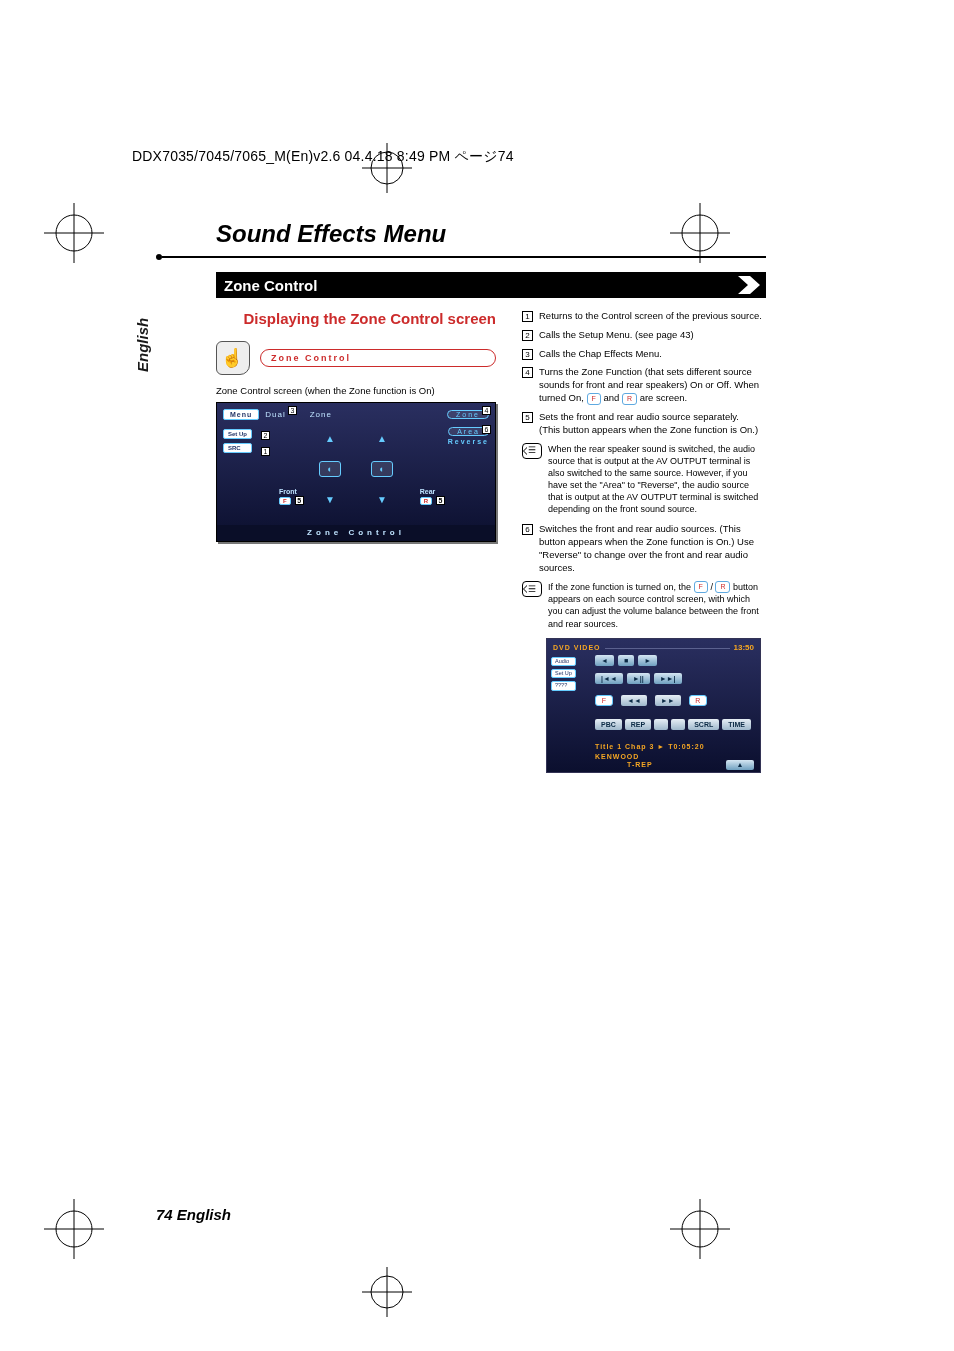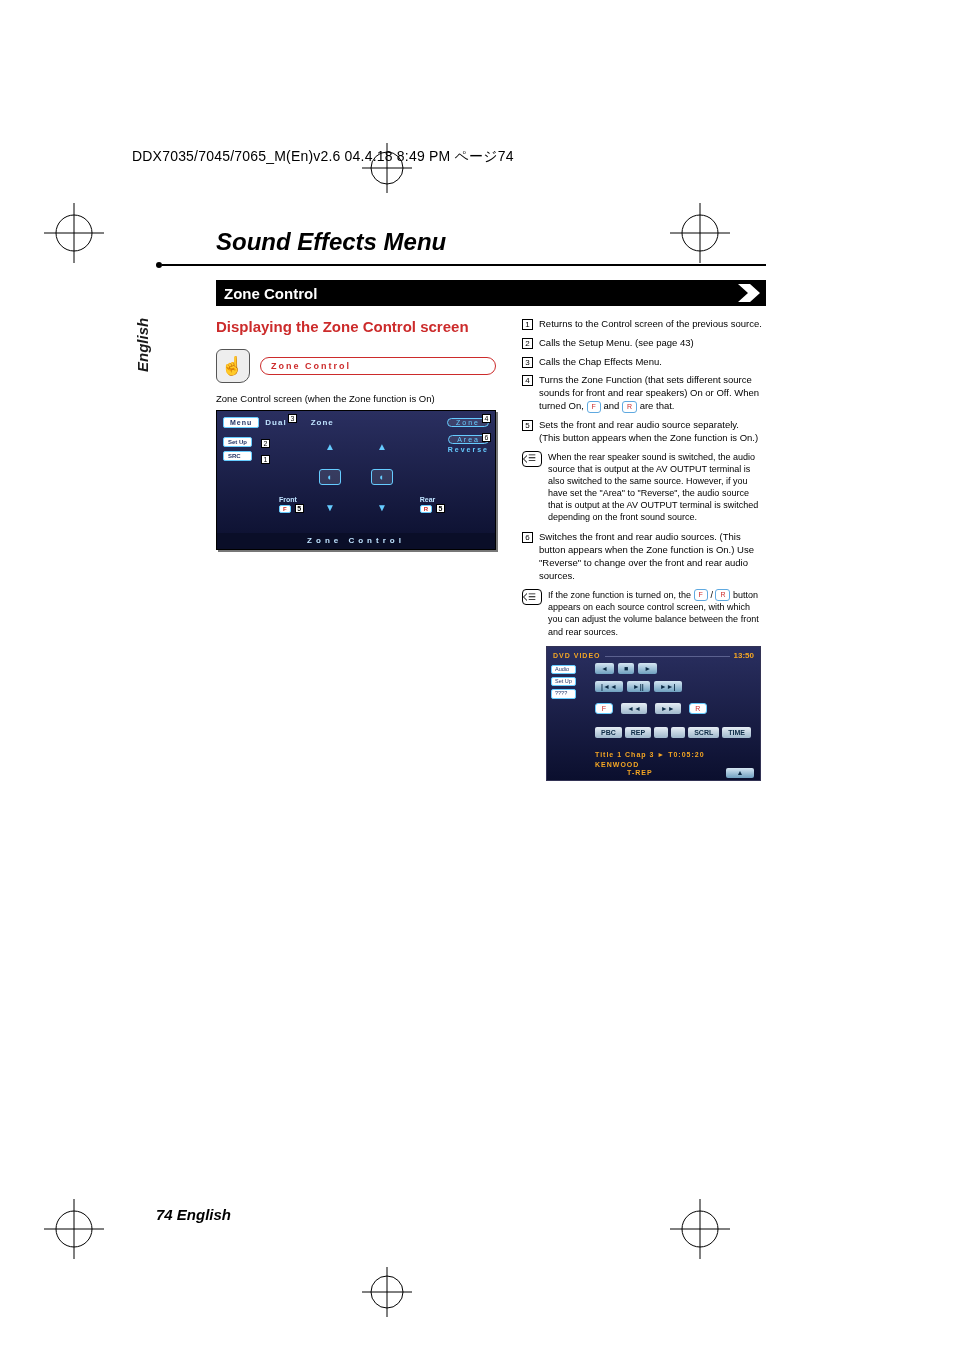--- a/index.html
+++ b/index.html
@@ -16,21 +16,21 @@
 
   
   .foldmark { position: absolute; left: 50%; transform: translateX(-50%); }
   .foldmark svg { display:block; }
   .fm-top { top: 143px; }
   .fm-bot { bottom: 34px; }
 
   .header-line { position: absolute; left: 132px; top: 148px; font-size: 14px; letter-spacing: .2px; }
 
   
-  .content { position: absolute; left: 156px; top: 228px; width: 610px; }
+  .content { position: absolute; left: 156px; top: 220px; width: 610px; }
 
   .title-wrap { position: relative; margin-left: 60px; margin-bottom: 10px; }
   .title { font-size: 24px; font-style: italic; font-weight: bold; color: #000; }
   .title-rule { position: relative; height: 6px; margin-top: 6px; margin-left: -60px; width: 610px; }
   .title-rule .dot { position:absolute; width:6px; height:6px; background:#000; border-radius:50%; top:0; left:0; }
   .title-rule .bar { position:absolute; left:6px; right:0; top:2px; height:2px; background:#000; }
 
   .english-tab { position:absolute; left: 134px; top: 300px; width: 28px; height: 90px; }
   .english-tab .outline { position:absolute; inset:0; font-size:15px; font-weight:bold; font-style:italic;
     writing-mode: vertical-rl; transform: rotate(180deg); text-align:center;
@@ -42,36 +42,36 @@
     background: rgba(0,0,0,.35); z-index:-1; }
   .bar-heading .arrow { position:absolute; right:6px; top:50%; transform:translateY(-50%); }
   .bar-heading .arrow svg { width:22px; height:18px; display:block; }
 
   .subdesc { margin-left: 60px; margin-top: 8px; font-size: 12px; font-weight:bold; }
 
   .two-col { display:flex; margin-left:60px; margin-top: 12px; gap: 26px; }
   .left-col { width: 280px; }
   .right-col { width: 240px; font-size: 9.5px; line-height: 1.35; }
 
-  .sub-heading { font-size: 15px; color:#cc2b2b; font-weight:bold; margin-bottom: 12px; line-height:1.25; }
+  .sub-heading { font-size: 15px; color:#cc2b2b; font-weight:bold; margin-bottom: 12px; line-height:1.25;text-align:right; }
 
   .icon-row { display:flex; align-items:center; gap:10px; margin-bottom: 10px; }
   .hand-icon { width:34px; height:34px; border:1.5px solid #555; border-radius:6px 6px 10px 6px;
     display:flex; align-items:center; justify-content:center; font-size:18px; color:#555; background:#eee; }
   .pill { flex:1; height:18px; border:1px solid #cc2b2b; border-radius:9px; display:flex; align-items:center;
     padding:0 10px; font-size:9px; color:#cc2b2b; font-weight:bold; letter-spacing:2px; }
 
   .caption { font-size: 9.5px; margin: 6px 0; }
 
   
   .zone-shot { width: 280px; height: 140px; border:1px solid #000; box-shadow: 2px 2px 0 #777;
     background: linear-gradient(#2a2f60, #0b0f2e); position:relative; color:#fff; font-size:8px; }
   .zs-topbar { position:absolute; top:6px; left:6px; right:6px; display:flex; align-items:center; gap:6px; }
   .zs-btn-menu { border:1px solid #6cf; background:#fff; color:#236; font-weight:bold; padding:1px 6px; border-radius:2px; font-size:7px; letter-spacing:1px; }
-  .zs-label { color:#bfe3ff; font-weight:bold; letter-spacing:1px; }
+  .zs-label { color:#bfe3ff; font-weight:normal; letter-spacing:1px; }
   .zs-zone-pill { margin-left:auto; border:1px solid #6cf; background:rgba(255,255,255,.1); color:#6cf; padding:0 8px; border-radius:8px; font-size:7px; letter-spacing:2px; }
   .zs-side { position:absolute; left:6px; top:26px; display:flex; flex-direction:column; gap:4px; }
   .zs-sbtn { background:#fff; color:#236; border:1px solid #6cf; font-size:6px; padding:1px 4px; border-radius:2px; font-weight:bold; }
   .callout { position:absolute; width:9px; height:9px; border:1px solid #000; background:#fff; color:#000;
     font-size:7px; text-align:center; line-height:8px; }
   .zs-mid { position:absolute; left:58px; right:10px; top:22px; bottom:28px; }
   .knob-col { position:absolute; top:8px; bottom:8px; display:flex; flex-direction:column; align-items:center; justify-content:space-between; font-size:10px; color:#6cf; }
   .kc1 { left: 44px; } .kc2 { left: 96px; }
   .knob { width:22px; height:16px; border:1px solid #6cf; border-radius:3px; background:rgba(255,255,255,.12);
     display:flex; align-items:center; justify-content:center; font-size:9px; }
@@ -290,21 +290,21 @@
               <span class="num-box">3</span>
               <span class="rtext">Calls the Chap Effects Menu.</span>
             </li>
           <li>
               <span class="num-box">4</span>
               <span class="rtext">
                 <span>Turns the Zone Function (that sets different source sounds for front and rear speakers) On or Off. When turned On, </span>
                 <span class="inline-fr">F</span>
                 <span> and </span>
                 <span class="inline-fr">R</span>
-                <span> are that.</span>
+                <span> are screen.</span>
               </span>
             </li>
           <li>
               <span class="num-box">5</span>
               <span class="rtext">Sets the front and rear audio source separately. (This button appears when the Zone function is On.)</span>
             </li>
         </ul>
 
         <div class="note-row">
           <div class="note-icon">☰</div>

